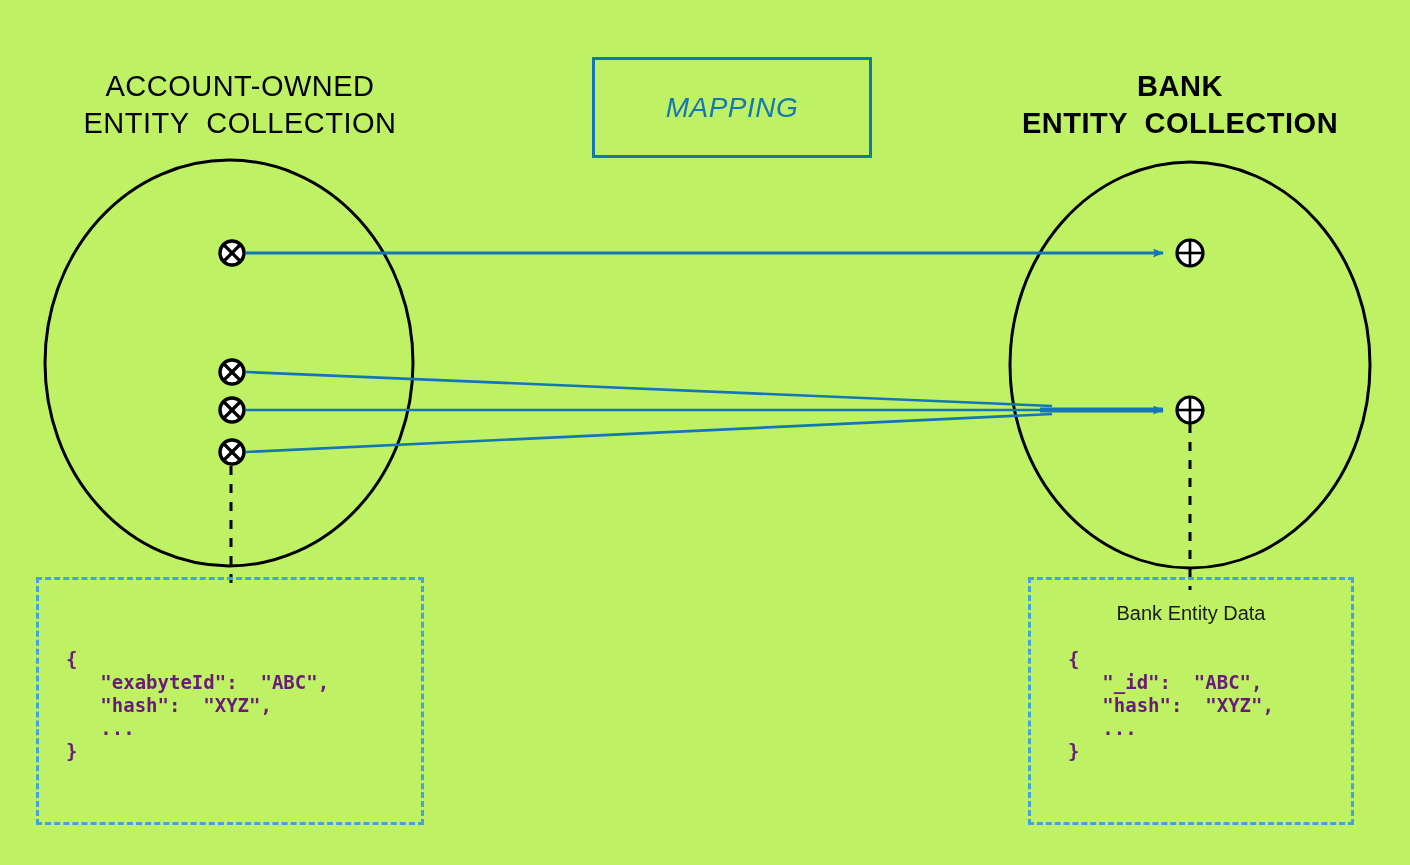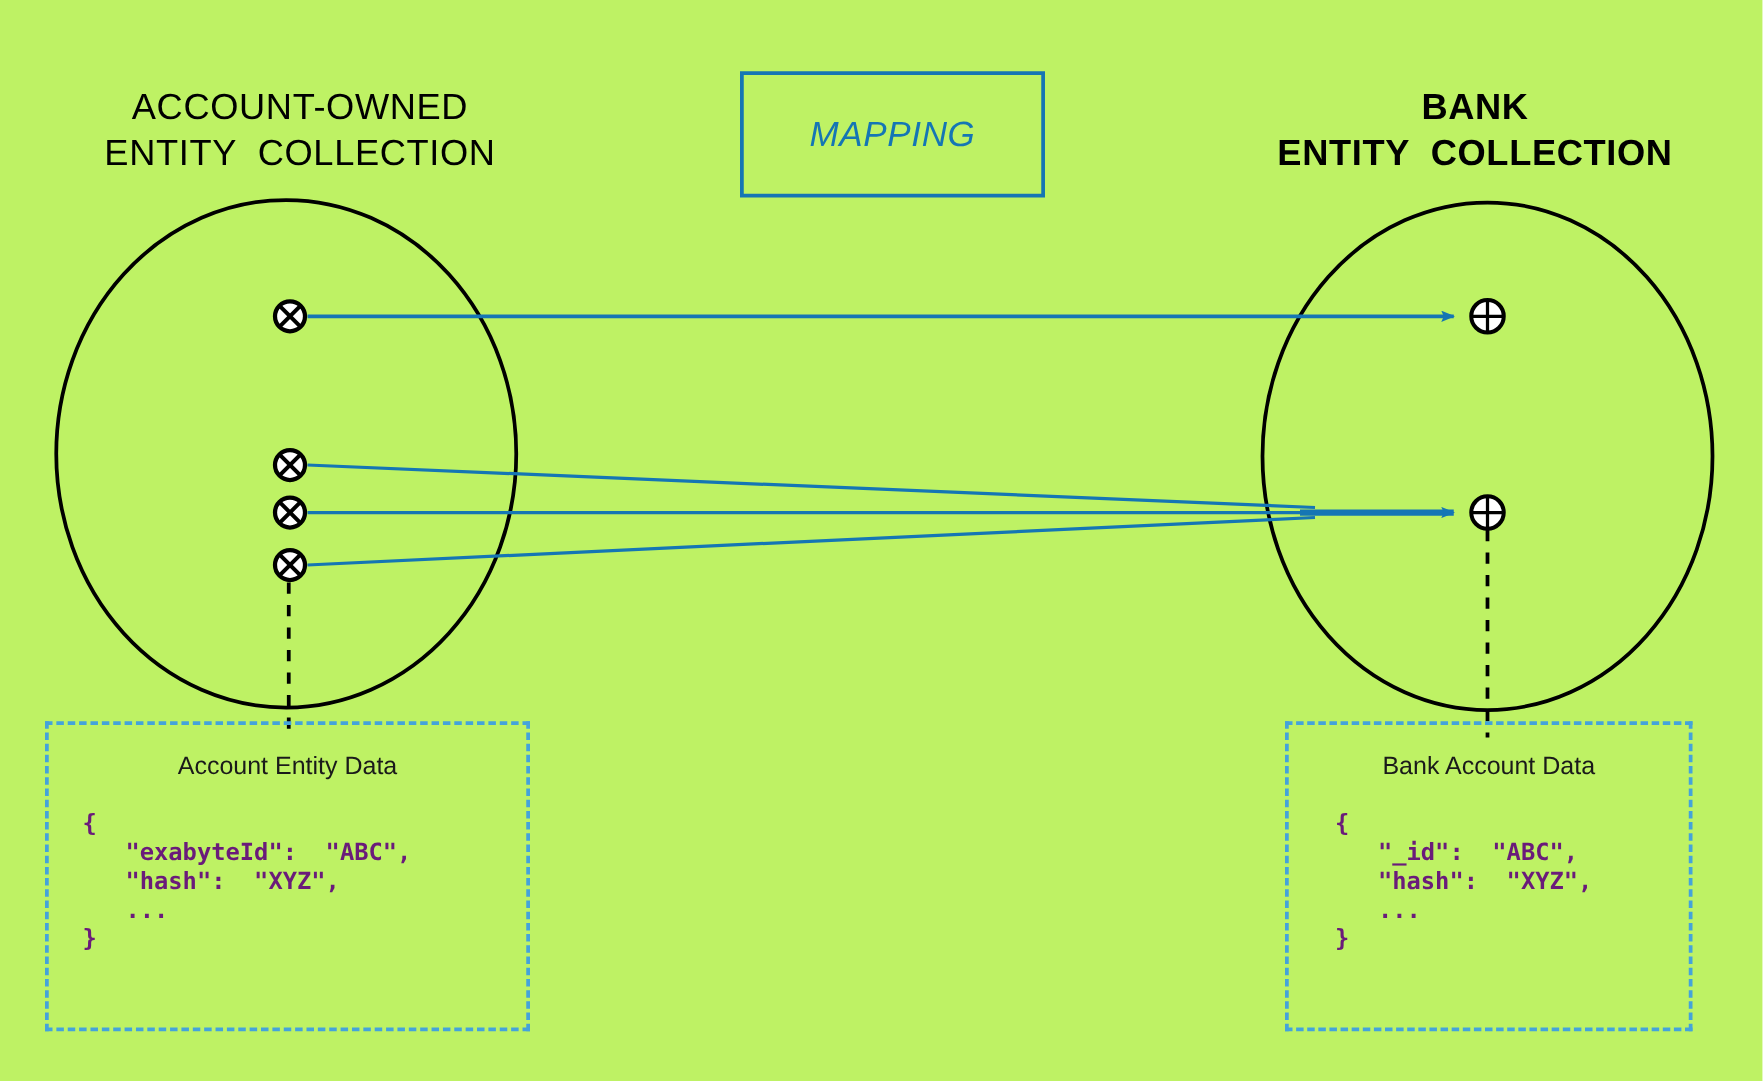--- a/index.html
+++ b/index.html
@@ -34,21 +34,21 @@
     letter-spacing: 0.5px;
     white-space: pre;
   }
   #left-title { left: 10px; top: 68px; width: 460px; }
   #right-title { left: 950px; top: 68px; width: 460px; font-weight: bold; }
 
   #mapping-box {
     position: absolute;
     left: 592px;
     top: 57px;
-    width: 244px;
+    width: 280px;
     height: 101px;
     border: 3px solid #1576B4;
     box-sizing: border-box;
     display: flex;
     flex-direction: row;
     align-items: center;
     justify-content: center;
   }
   .mapping-line {
     color: #1576B4;
@@ -166,30 +166,29 @@
         <line x1="1190" y1="397" x2="1190" y2="423" stroke-width="2.6"></line>
         <line x1="1177" y1="410" x2="1203" y2="410" stroke-width="2.6"></line>
       </g>
     </g>
 
     <line x1="231" y1="466" x2="231" y2="590" stroke="#000000" stroke-width="3" stroke-dasharray="9 9"></line>
     <line x1="1190" y1="424" x2="1190" y2="590" stroke="#000000" stroke-width="3" stroke-dasharray="9 9"></line>
   </svg>
 
   <div class="data-box" id="left-data-box">
-    <div class="data-box-title">Account Entity Data</div>
     <div class="code-block" id="left-code">{
    "exabyteId":  "ABC",
    "hash":  "XYZ",
    ...
 }</div>
   </div>
 
   <div class="data-box" id="right-data-box">
-    <div class="data-box-title">Bank Account Data</div>
+    <div class="data-box-title">Bank Entity Data</div>
     <div class="code-block" id="right-code">{
    "_id":  "ABC",
    "hash":  "XYZ",
    ...
 }</div>
   </div>
 
 </div>
 
 </body></html>

